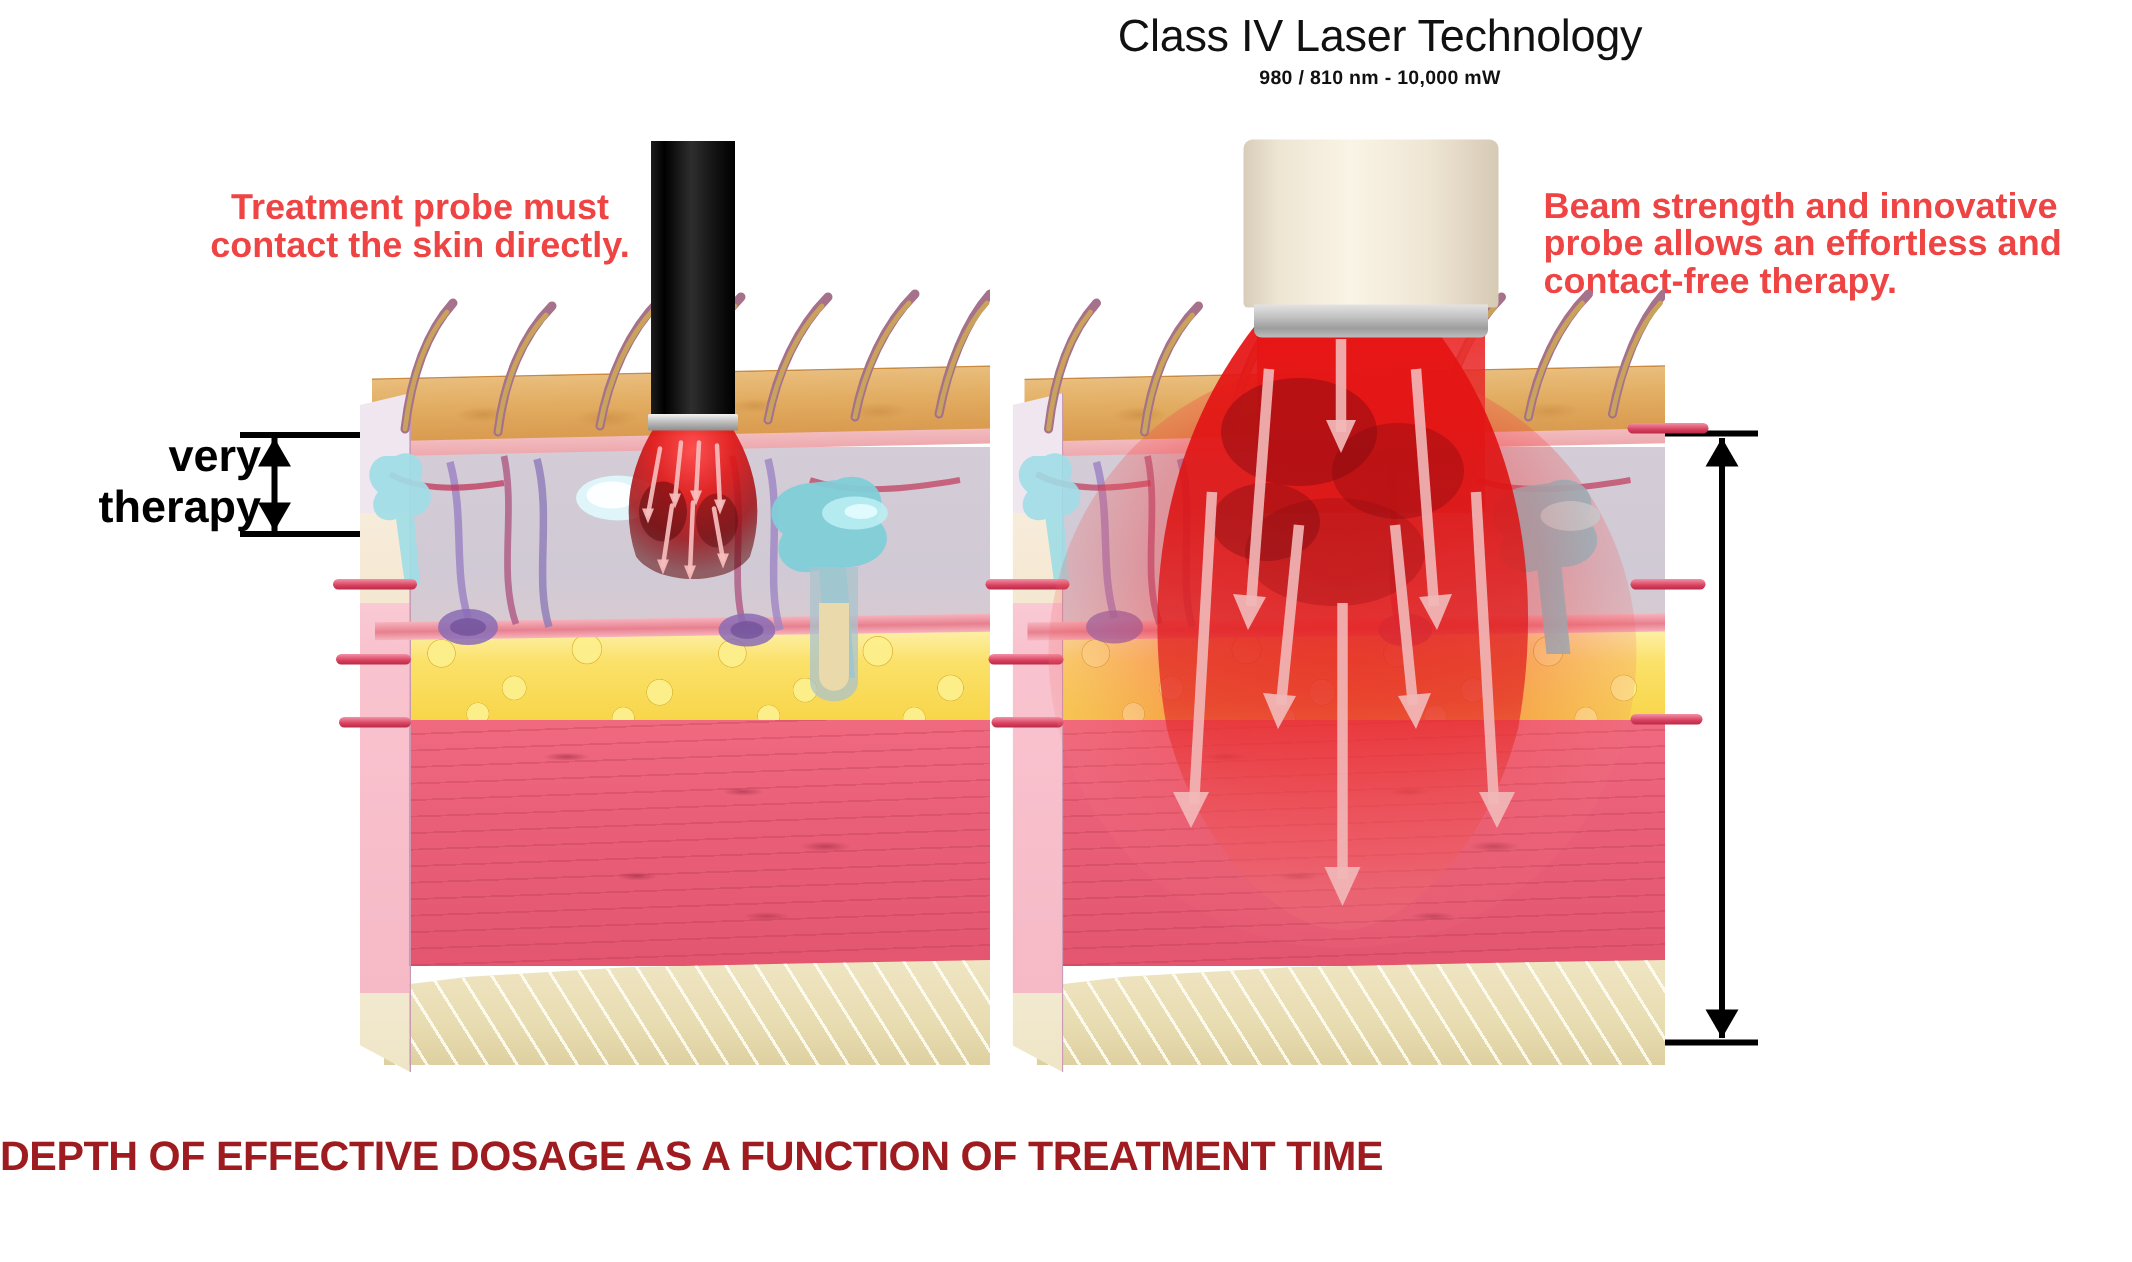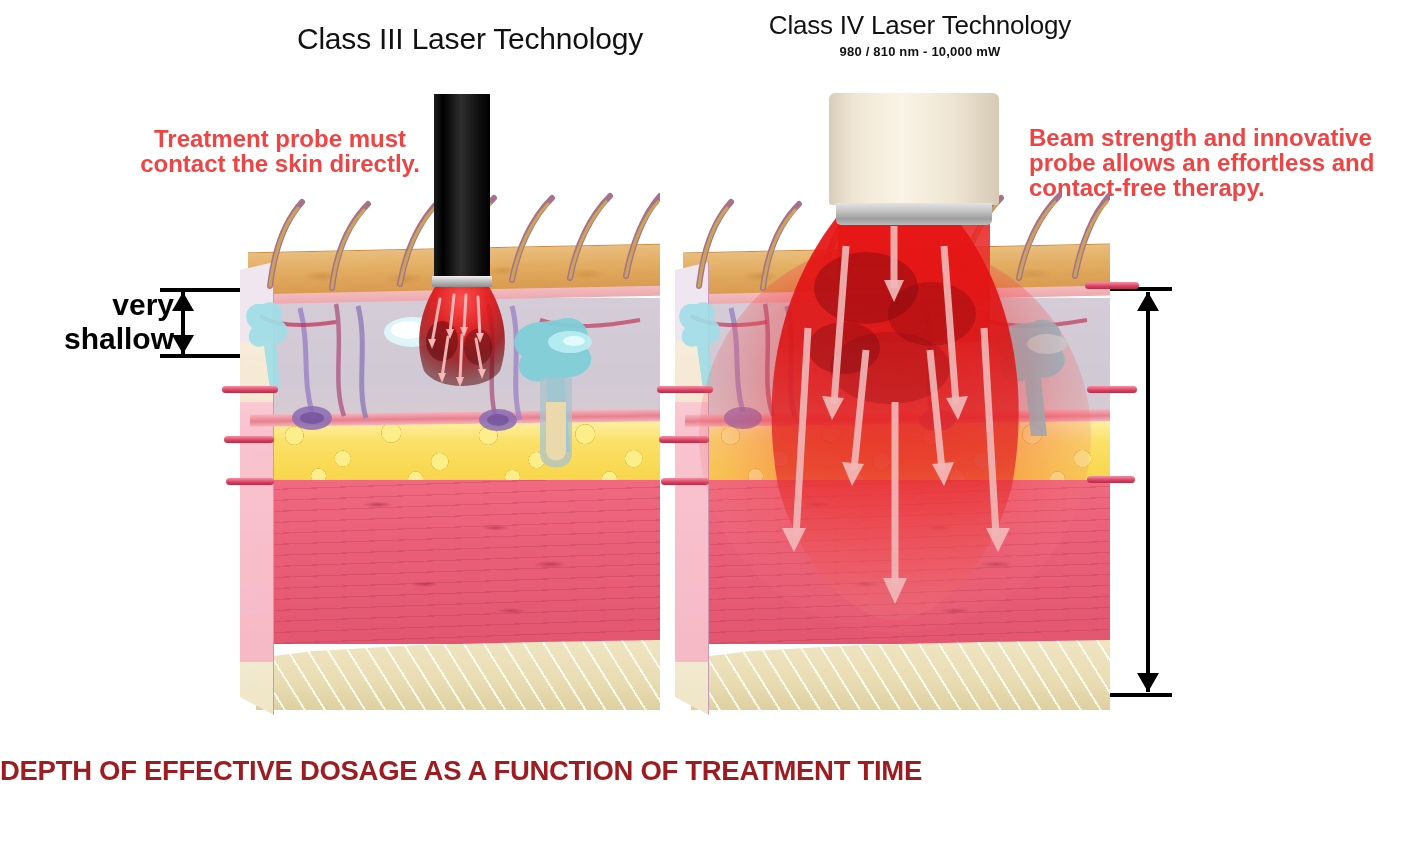--- a/index.html
+++ b/index.html
@@ -25,21 +25,21 @@
     font-weight: 400;
     white-space: nowrap;
     letter-spacing: -0.2px;
   }
   #title-class3 {
     left: 250px; top: 22px; width: 440px;
     font-size: 30px; line-height: 34px;
   }
   #title-class4 {
     left: 690px; top: 8px; width: 460px;
-    font-size: 26px; line-height: 34px;
+    font-size: 30px; line-height: 34px;
   }
   #subtitle-class4 {
     position: absolute;
     left: 690px; top: 44px; width: 460px;
     text-align: center;
     font-size: 13px; font-weight: bold;
     color: #111111; white-space: nowrap;
     letter-spacing: 0.2px;
   }
 
@@ -312,31 +312,30 @@
     background: linear-gradient(180deg, rgba(236,42,42,.92) 0%, rgba(222,30,30,.74) 60%, rgba(210,24,24,.45) 100%);
     z-index: 13;
     pointer-events: none;
   }
 </style>
 </head>
 <body>
 
 <div id="stage">
 
-  <div class="heading" id="title-class3">Class III Laser Technology</div>
 
   <div class="heading" id="title-class4">Class IV Laser Technology</div>
 
   <div id="subtitle-class4">980 / 810 nm  -  10,000 mW</div>
 
   <div class="callout" id="note-class3">Treatment probe must contact the skin directly.</div>
 
   <div class="callout" id="note-class4">Beam strength and innovative probe allows an effortless and contact-free therapy.</div>
 
-  <div class="depth-label" id="label-shallow">very shallow</div>
+  <div class="depth-label" id="label-shallow">very therapy</div>
 
 
   <div class="skin-block" id="block-left" style="left:240px; top:190px; width:420px; height:525px;">
     <div class="block-body">
       <div class="bone"></div>
       <div class="muscle"></div>
       <div class="fat"></div>
       <div class="dermis"></div>
       <div class="vessel-band"></div>
       <div class="epidermis-band"></div>

